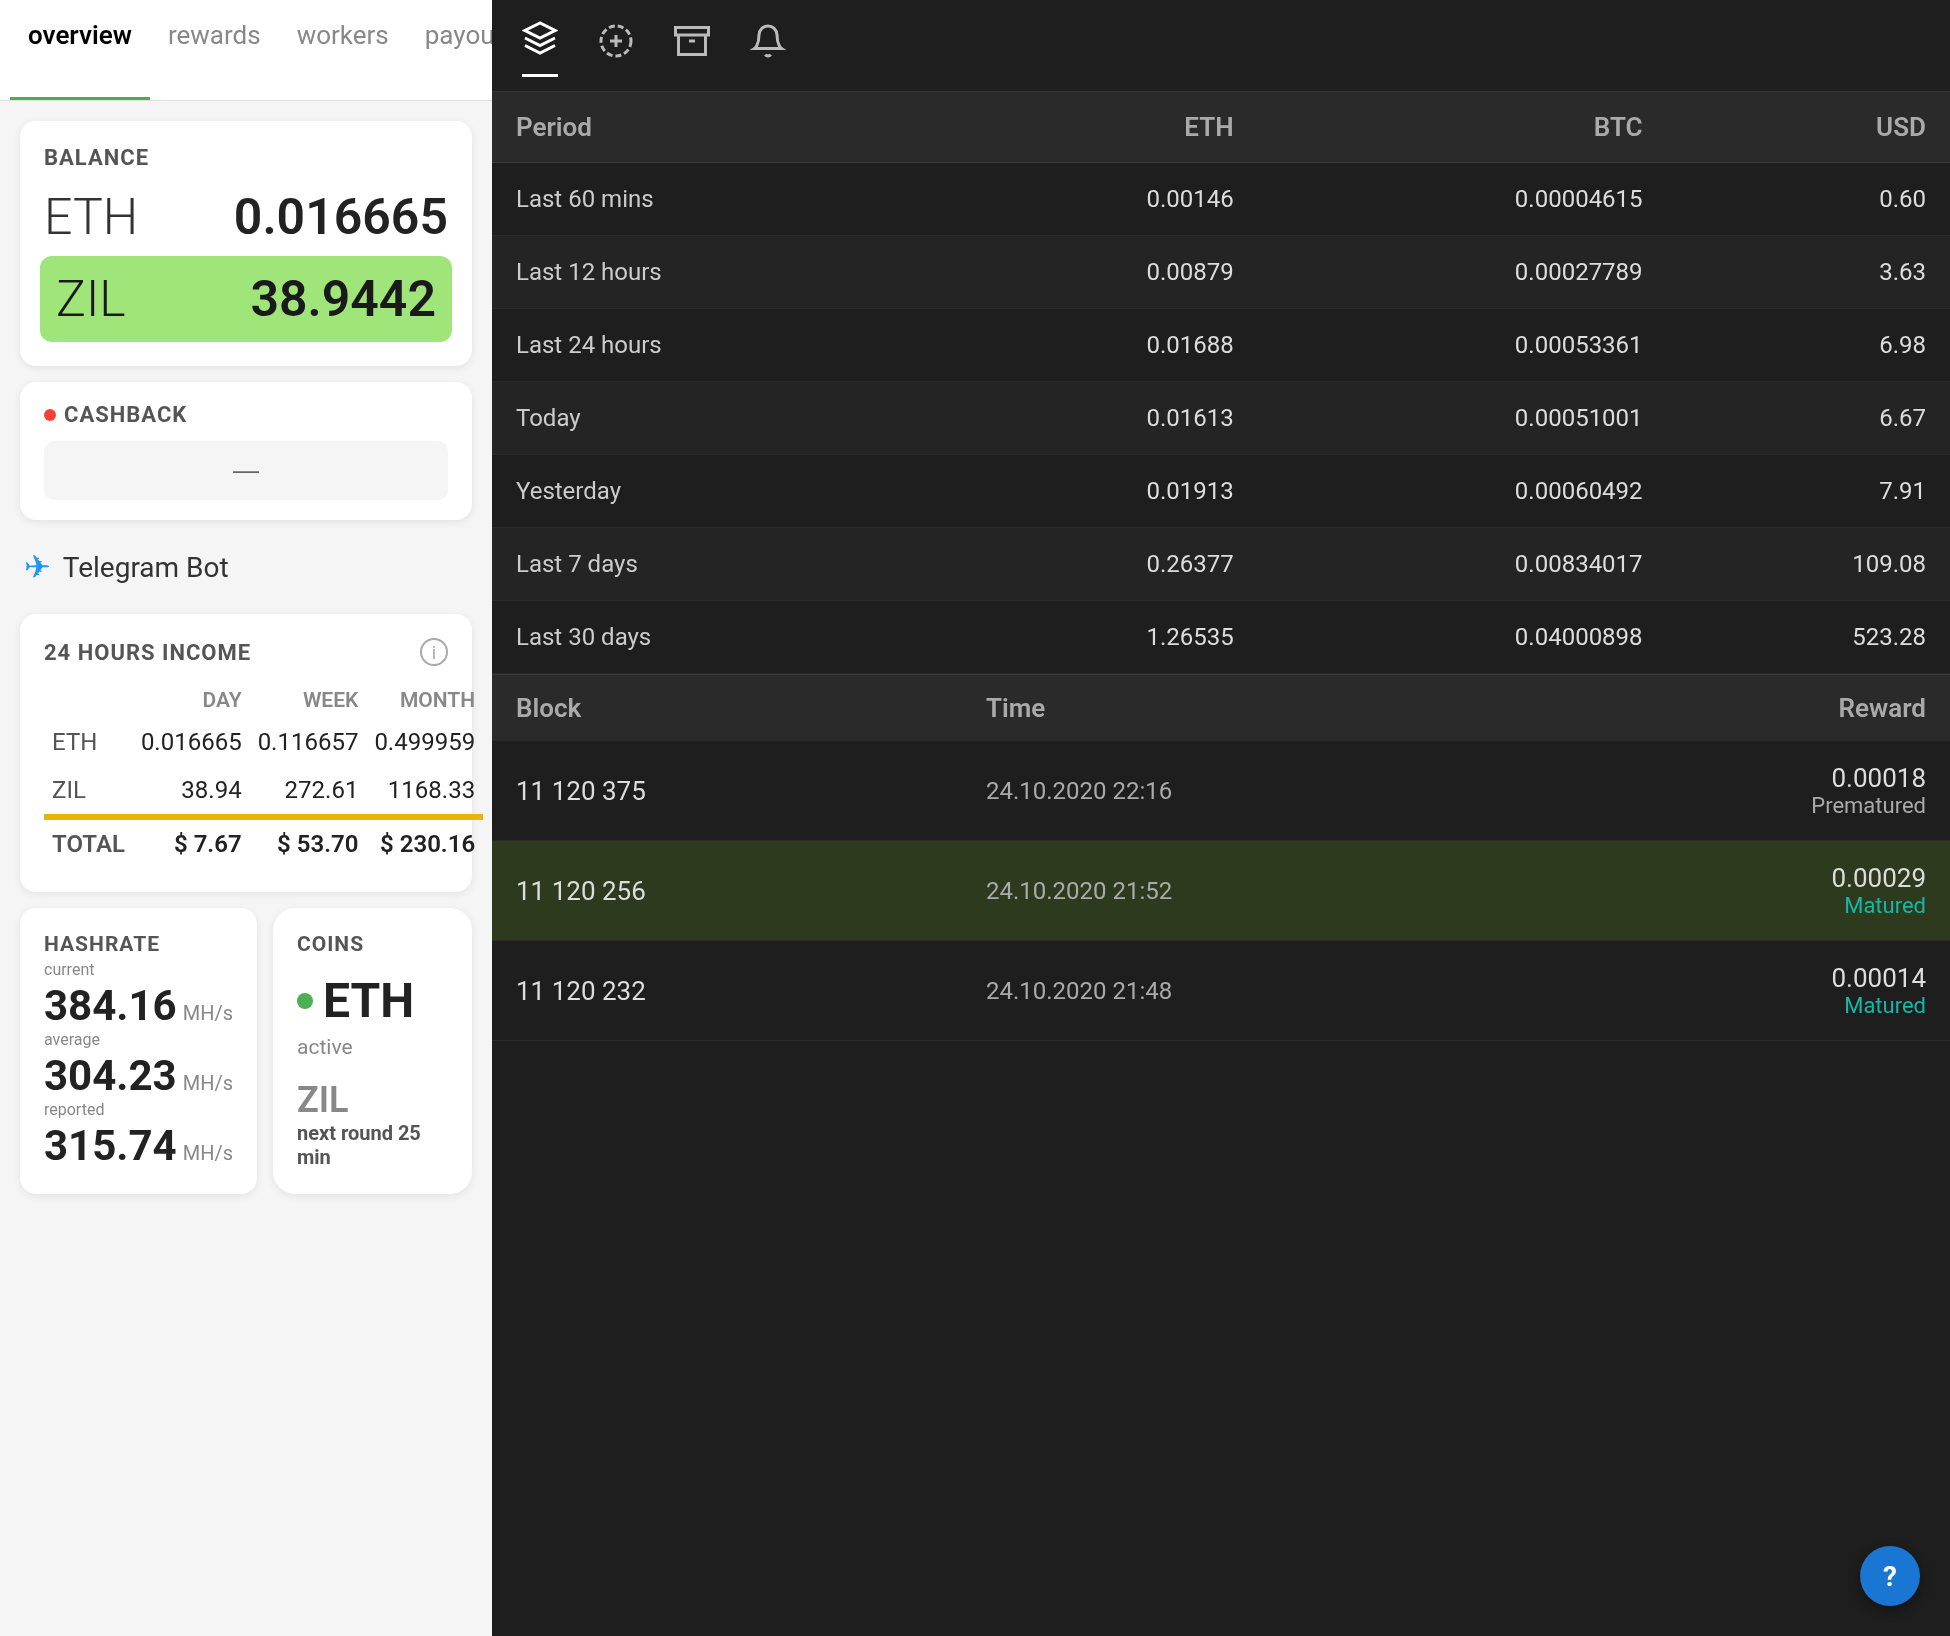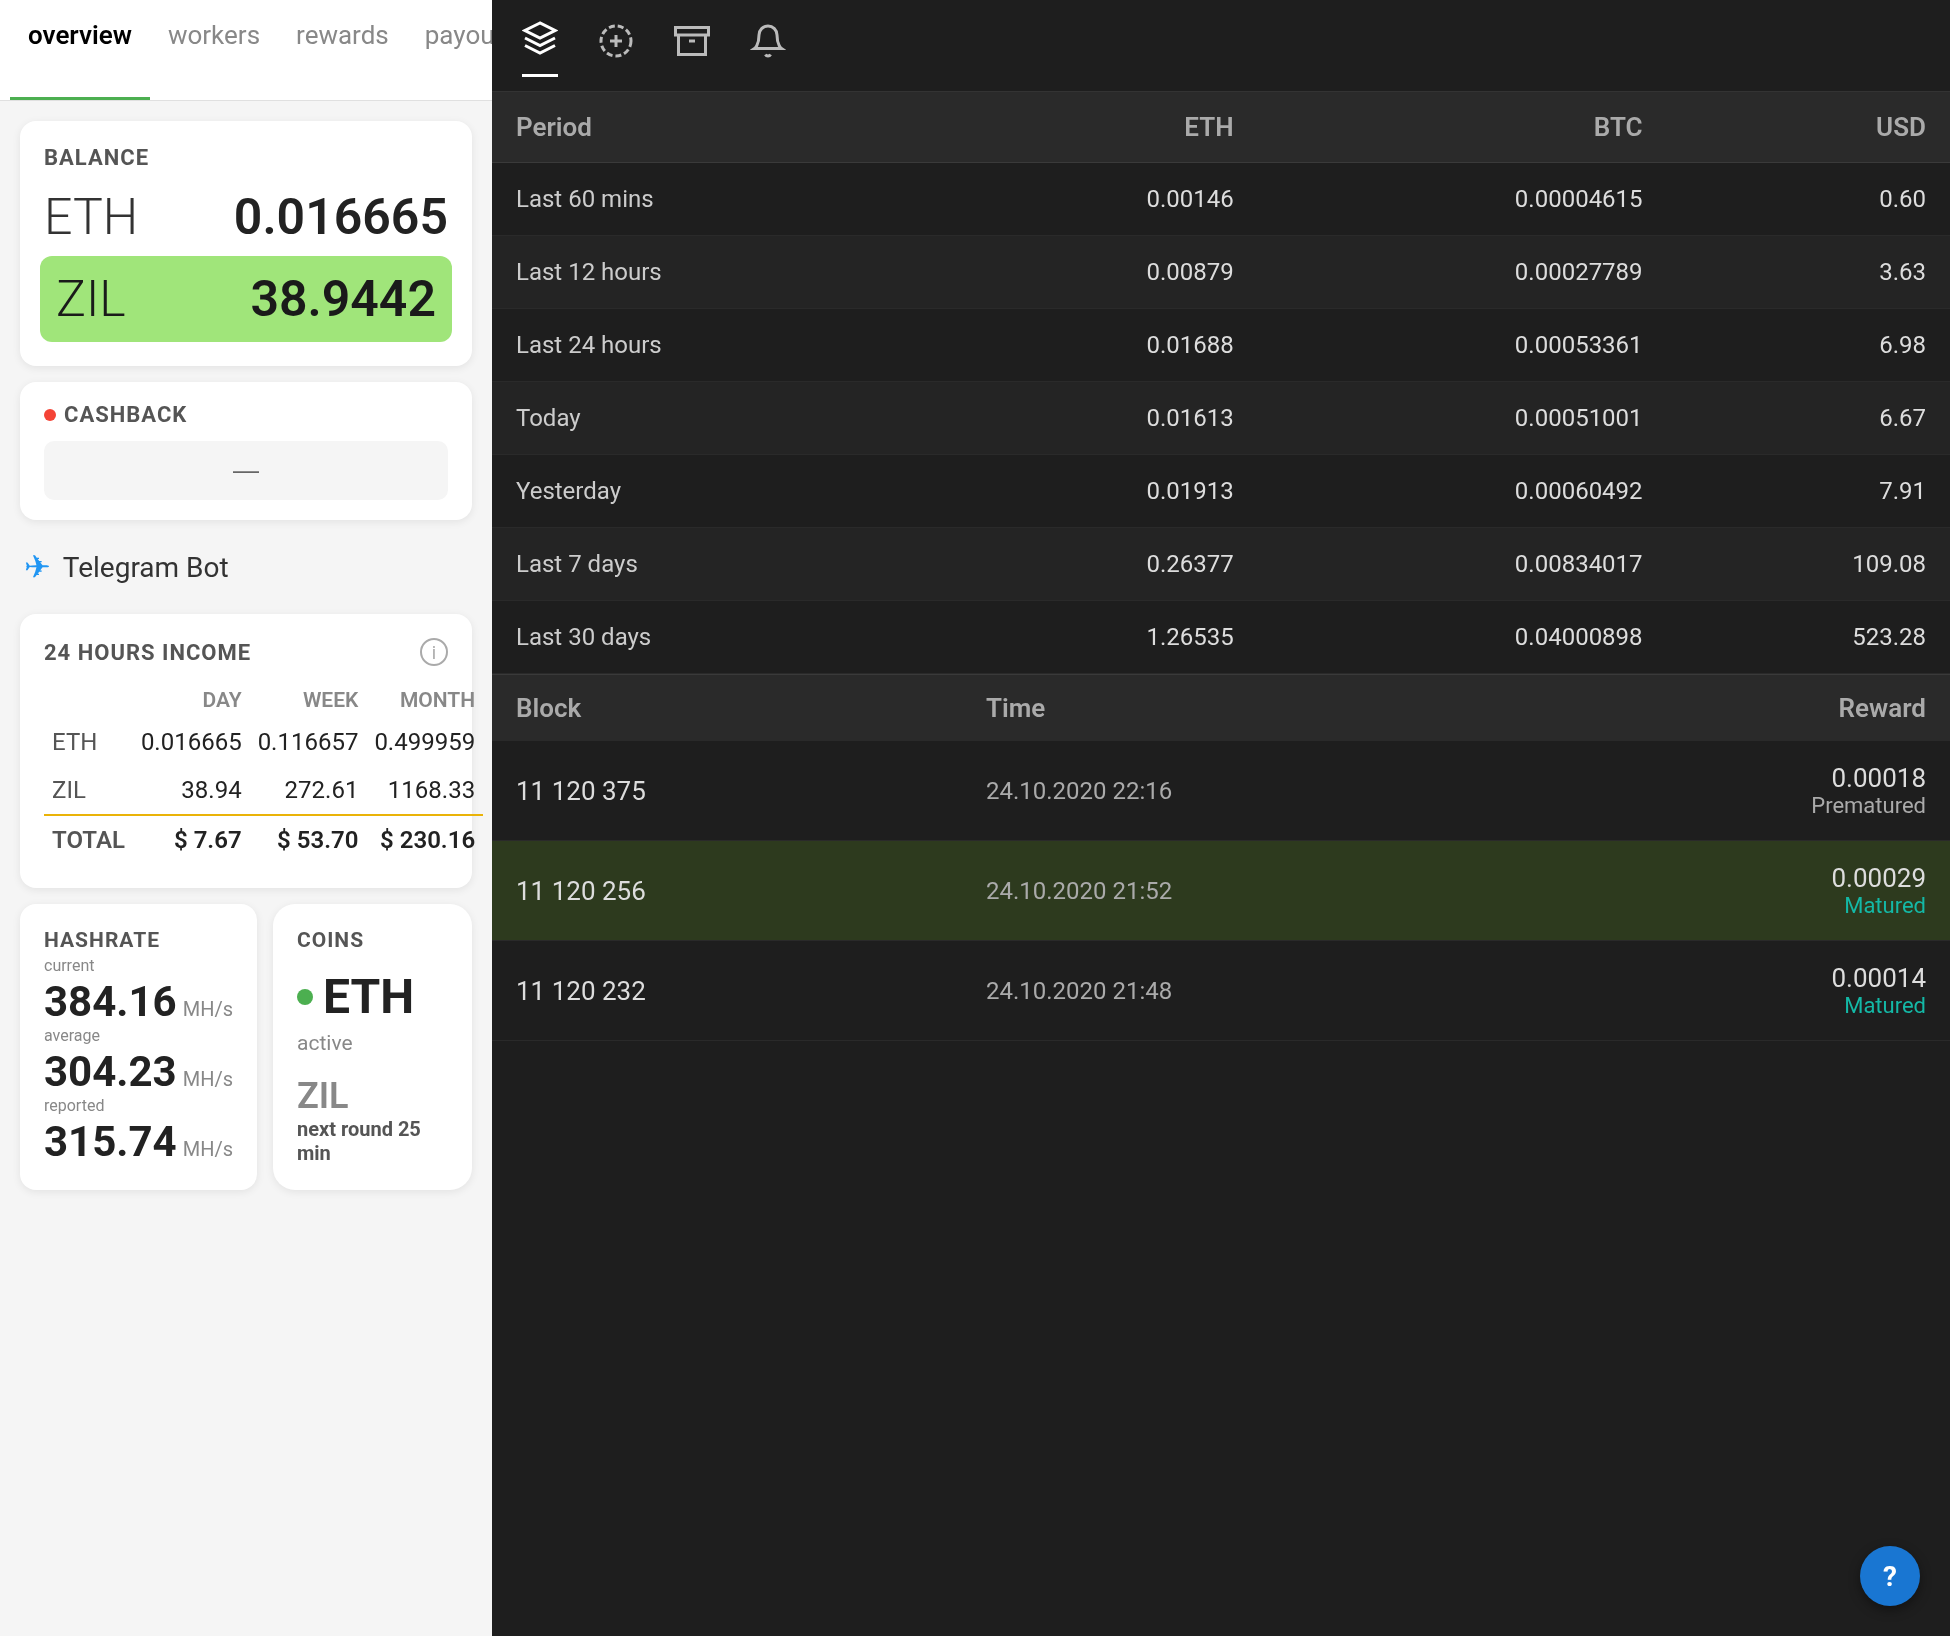--- a/index.html
+++ b/index.html
@@ -186,21 +186,21 @@
     }
     .income-table th:first-child { text-align: left; }
     .income-table td {
       font-size: 24px;
       color: #222;
       text-align: right;
       padding: 10px 8px;
     }
     .income-table td:first-child { text-align: left; color: #555; }
     .income-table tr.total-row td {
-      border-top: 2px solid #eab308;
+      border-top: 6px solid #eab308;
       font-weight: 600;
     }
 
     .bottom-cards {
       display: flex;
       gap: 16px;
     }
 
     .hashrate-card {
       background: white;
@@ -423,22 +423,22 @@
       cursor: pointer;
       box-shadow: 0 4px 12px rgba(0,0,0,0.4);
     }
   </style>
 </head>
 <body>
 
 <div class="left-panel">
   <nav class="nav-tabs">
     <div class="nav-tab active">overview</div>
+    <div class="nav-tab">rewards</div>
     <div class="nav-tab">workers</div>
-    <div class="nav-tab">rewards</div>
     <div class="nav-tab">payouts</div>
     <div class="nav-tab">referral program</div>
   </nav>
 
   <div class="left-content">
 
     <div class="balance-card">
       <div class="balance-label">BALANCE</div>
       <div class="balance-row">
         <span class="balance-currency">ETH</span>

